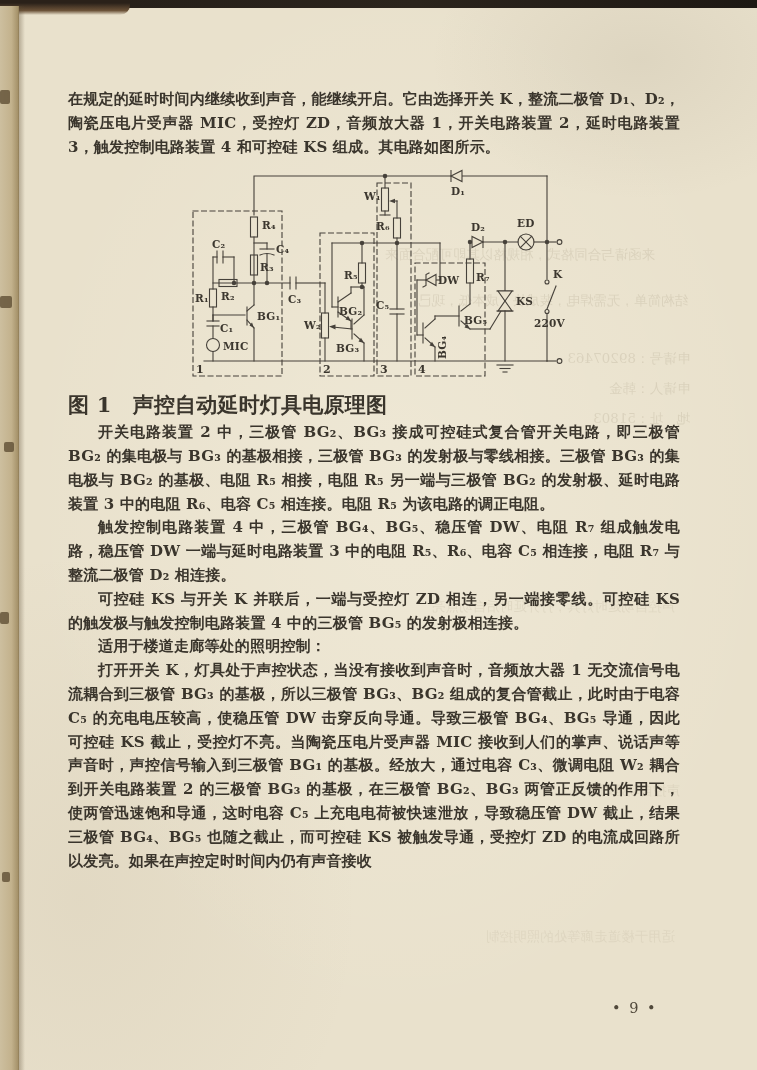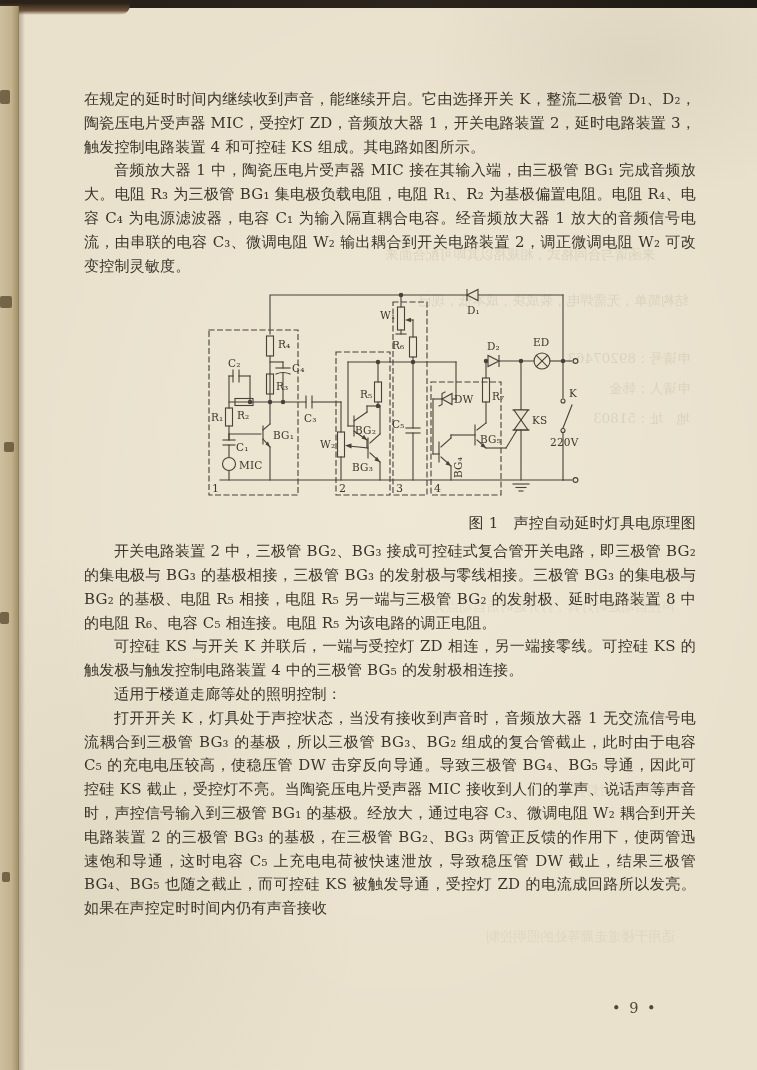--- a/index.html
+++ b/index.html
@@ -13,31 +13,31 @@
       #e9e1cc;
     overflow:hidden;
     font-family:"DejaVu Serif","Liberation Serif",serif;
   }
   .top-band{position:absolute;left:0;top:0;width:757px;height:8px;background:linear-gradient(90deg,#241e18 0%,#2b241c 55%,#1d1813 100%);}
   .top-band-left{position:absolute;left:0;top:0;width:130px;height:15px;background:linear-gradient(180deg,#2a2119 20%,#6b5238 70%,rgba(107,82,56,0) 100%);border-bottom-right-radius:10px;}
   .left-strip{position:absolute;left:0;top:6px;width:19px;height:1064px;background:linear-gradient(90deg,#cdbf9f 0%,#c3b28d 60%,#a7946c 92%,#8d7a55 100%);}
   .left-strip-shadow{position:absolute;left:19px;top:6px;width:6px;height:1064px;background:linear-gradient(90deg,rgba(90,75,50,0.35),rgba(90,75,50,0));}
   .edge-mark{position:absolute;background:#5f4f35;border-radius:2px;opacity:0.8;}
   .content{
-    position:absolute;left:84px;top:88px;width:612px;
+    position:absolute;left:68px;top:88px;width:612px;
     font-size:15px;line-height:23.8px;color:#3a352c;
-    text-align:justify;letter-spacing:0.2px;
+    text-align:justify;letter-spacing:0.2px;font-weight:bold;
   }
   .para{margin:0;text-indent:2em;}
   .para.no-indent{text-indent:0;}
   .figure-wrap{margin:4px 0 2px 0;}
   .schematic{display:block;margin-left:122px;}
   .schematic text{font-size:10.5px;fill:#3c372f;font-family:"DejaVu Serif","Liberation Serif",serif;}
   .schematic .blocknum{font-size:11px;}
-  .caption{text-align:right;text-indent:0;font-size:15px;margin:2px 0 4px 0;color:#3a352c;}
+  .caption{text-align:left;text-indent:0;font-size:21px;margin:2px 0 4px 0;color:#3a352c;}
   .page-number{position:absolute;left:612px;top:1000px;font-size:14.5px;color:#50483a;letter-spacing:2px;}
   .bleed{
     position:absolute;transform:scaleX(-1);
     color:#8d8066;opacity:0.17;filter:blur(0.4px);
     font-size:13.5px;white-space:nowrap;overflow:hidden;
     font-family:"DejaVu Serif","Liberation Serif",serif;
     pointer-events:none;
   }
   svg line, svg path, svg polyline, svg rect.wire, svg circle.sym{stroke:#46413a;}
 </style>
@@ -60,21 +60,20 @@
   <div class="bleed" style="left:408px;top:292px;width:280px;">结构简单，无需焊电，装成块，成本低，现已</div>
   <div class="bleed" style="left:470px;top:350px;width:220px;">申请号：89207463</div>
   <div class="bleed" style="left:470px;top:380px;width:220px;">申请人：韩金</div>
   <div class="bleed" style="left:470px;top:410px;width:220px;">地　址：51803</div>
   <div class="bleed" style="left:95px;top:598px;width:580px;opacity:0.12;">声控自动延时灯具，打开延时后自动点亮</div>
   <div class="bleed" style="left:300px;top:782px;width:380px;opacity:0.12;">声控自动延时灯具</div>
   <div class="bleed" style="left:95px;top:928px;width:580px;opacity:0.11;">适用于楼道走廊等处的照明控制</div>
 
   <div class="content">
     <p class="para no-indent">在规定的延时时间内继续收到声音，能继续开启。它由选择开关 K，整流二极管 D₁、D₂，陶瓷压电片受声器 MIC，受控灯 ZD，音频放大器 1，开关电路装置 2，延时电路装置 3，触发控制电路装置 4 和可控硅 KS 组成。其电路如图所示。</p>
-    <p class="para">音频放大器 1 中，陶瓷压电片受声器 MIC 接在其输入端，由三极管 BG₁ 完成音频放大。电阻 R₃ 为三极管 BG₁ 集电极负载电阻，电阻 R₁、R₂ 为基极偏置电阻。电阻 R₄、电容 C₄ 为电源滤波器，电容 C₁ 为输入隔直耦合电容。经音频放大器 1 放大的音频信号电流，由串联的电容 C₃、微调电阻 W₂ 输出耦合到开关电路装置 2，调正微调电阻 W₂ 可改变控制灵敏度。</p>
 
     <div class="figure-wrap">
       <svg class="schematic" width="380" height="228" viewBox="0 0 380 228" fill="none" stroke="#46413a" stroke-width="1.1" stroke-linecap="square">
 
         <g stroke-dasharray="5,3.5">
           <rect x="3" y="48" width="89" height="165"></rect>
           <rect x="130" y="70" width="54" height="143"></rect>
           <rect x="187" y="20" width="34" height="193"></rect>
           <rect x="225" y="100" width="70" height="113"></rect>
         </g>
@@ -330,20 +329,21 @@
           <circle class="sym" cx="357" cy="148.5" r="2"></circle>
           <line x1="357" y1="150.5" x2="357" y2="198"></line>
         </g>
         <circle class="sym" cx="357" cy="79" r="1.7" fill="#46413a"></circle>
         <text x="363" y="115" stroke="none" fill="#3c372f">K</text>
         <text x="344" y="164" stroke="none" fill="#3c372f">220V</text>
       </svg>
       <p class="caption">图 1　声控自动延时灯具电原理图</p>
     </div>
 
-    <p class="para">开关电路装置 2 中，三极管 BG₂、BG₃ 接成可控硅式复合管开关电路，即三极管 BG₂ 的集电极与 BG₃ 的基极相接，三极管 BG₃ 的发射极与零线相接。三极管 BG₃ 的集电极与 BG₂ 的基极、电阻 R₅ 相接，电阻 R₅ 另一端与三极管 BG₂ 的发射极、延时电路装置 8 中的电阻 R₆、电容 C₅ 相连接。电阻 R₅ 为该电路的调正电阻。</p>
+    <p class="para">开关电路装置 2 中，三极管 BG₂、BG₃ 接成可控硅式复合管开关电路，即三极管 BG₂ 的集电极与 BG₃ 的基极相接，三极管 BG₃ 的发射极与零线相接。三极管 BG₃ 的集电极与 BG₂ 的基极、电阻 R₅ 相接，电阻 R₅ 另一端与三极管 BG₂ 的发射极、延时电路装置 3 中的电阻 R₆、电容 C₅ 相连接。电阻 R₅ 为该电路的调正电阻。</p>
+    <p class="para">触发控制电路装置 4 中，三极管 BG₄、BG₅、稳压管 DW、电阻 R₇ 组成触发电路，稳压管 DW 一端与延时电路装置 3 中的电阻 R₅、R₆、电容 C₅ 相连接，电阻 R₇ 与整流二极管 D₂ 相连接。</p>
     <p class="para">可控硅 KS 与开关 K 并联后，一端与受控灯 ZD 相连，另一端接零线。可控硅 KS 的触发极与触发控制电路装置 4 中的三极管 BG₅ 的发射极相连接。</p>
     <p class="para">适用于楼道走廊等处的照明控制：</p>
     <p class="para">打开开关 K，灯具处于声控状态，当没有接收到声音时，音频放大器 1 无交流信号电流耦合到三极管 BG₃ 的基极，所以三极管 BG₃、BG₂ 组成的复合管截止，此时由于电容 C₅ 的充电电压较高，使稳压管 DW 击穿反向导通。导致三极管 BG₄、BG₅ 导通，因此可控硅 KS 截止，受控灯不亮。当陶瓷压电片受声器 MIC 接收到人们的掌声、说话声等声音时，声控信号输入到三极管 BG₁ 的基极。经放大，通过电容 C₃、微调电阻 W₂ 耦合到开关电路装置 2 的三极管 BG₃ 的基极，在三极管 BG₂、BG₃ 两管正反馈的作用下，使两管迅速饱和导通，这时电容 C₅ 上充电电荷被快速泄放，导致稳压管 DW 截止，结果三极管 BG₄、BG₅ 也随之截止，而可控硅 KS 被触发导通，受控灯 ZD 的电流成回路所以发亮。如果在声控定时时间内仍有声音接收</p>
   </div>
 
   <div class="page-number">• 9 •</div>
 </div>
 
 </body></html>

